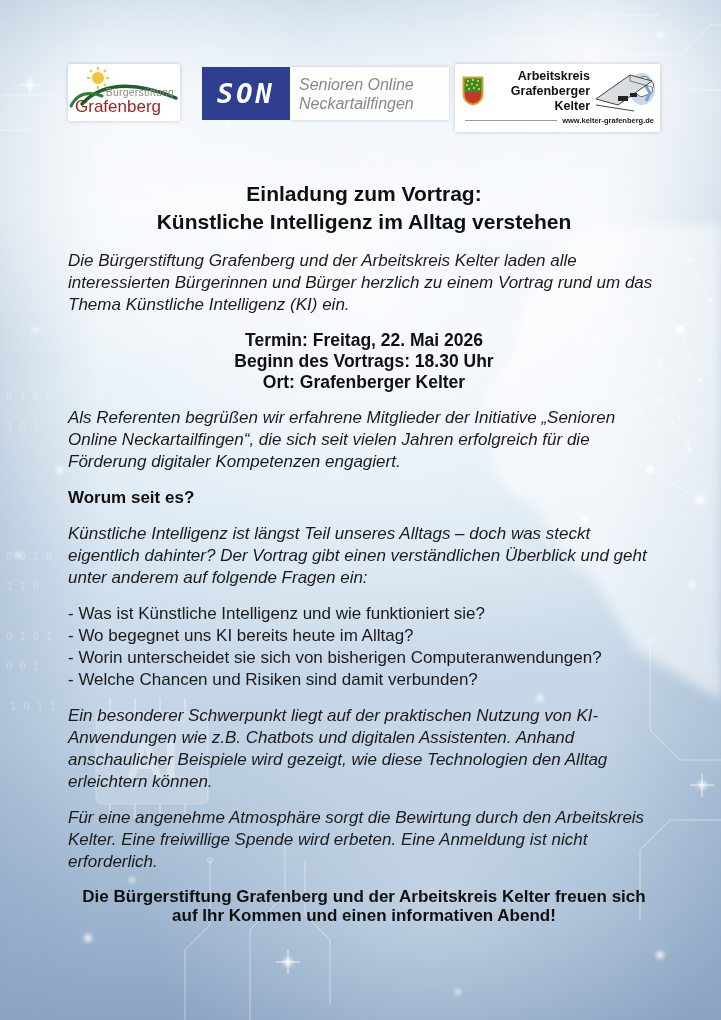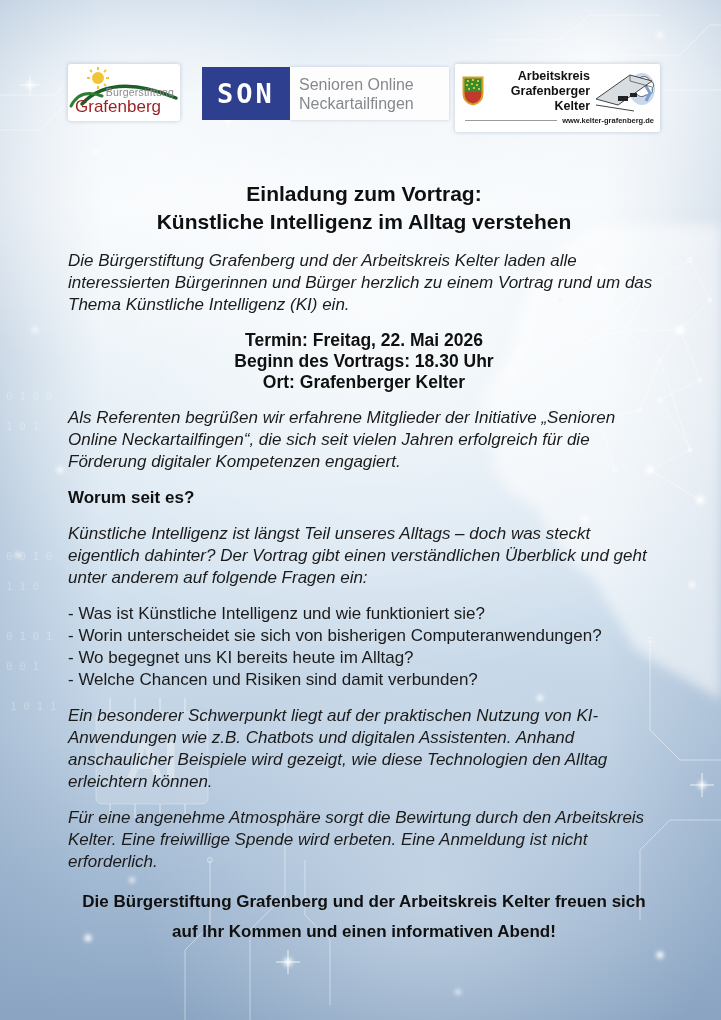--- a/index.html
+++ b/index.html
@@ -21,40 +21,40 @@
   .bg-art{position:absolute;inset:0;z-index:1;}
   .content{position:absolute;left:68px;top:0;width:592px;z-index:2;}
 
   
   .logos{margin-top:64px;height:68px;position:relative;}
   .logo-box{position:absolute;top:0;}
   .logo1{left:0;width:112px;height:57px;background:#fff;border-radius:3px;
     box-shadow:0 0 4px rgba(90,110,140,0.35);overflow:hidden;}
   .logo1 .bst{position:absolute;right:6px;top:22px;font-size:10.5px;color:#8a8a8a;letter-spacing:.2px;}
   .logo1 .grf{position:absolute;left:7px;bottom:4px;font-size:17px;color:#9c1f1f;}
-  .logo2{left:134px;top:3px;display:flex;height:53px;}
+  .logo2{left:134px;top:3px;display:flex;height:53px;font-style:italic;}
   .son-mark{width:88px;height:53px;background:#2d3f8e;color:#fff;display:flex;align-items:center;justify-content:center;
     font-family:"DejaVu Sans Mono",monospace;font-weight:bold;font-size:27px;letter-spacing:3px;}
   .son-text{width:150px;height:53px;background:#fdfdfd;display:flex;flex-direction:column;justify-content:center;
     padding-left:9px;font-size:16px;line-height:19px;color:#85898e;box-shadow:0 0 3px rgba(90,110,140,0.3);}
   .logo3{left:387px;top:0;width:205px;height:68px;background:#fff;border-radius:2px;
     box-shadow:0 0 4px rgba(90,110,140,0.35);}
   .logo3-top{display:flex;align-items:center;height:50px;padding:4px 4px 0 6px;box-sizing:border-box;}
   .kelter-text{flex:1;text-align:right;font-weight:bold;font-size:12.5px;line-height:15px;color:#111;padding-right:4px;}
   .logo3-bottom{display:flex;align-items:center;padding:2px 6px 0 10px;}
   .logo3-bottom .rule{flex:1;height:1px;background:#9a9a9a;margin-right:5px;}
   .logo3-bottom .url{font-size:7.5px;font-weight:bold;color:#222;white-space:nowrap;}
 
   
   .title{margin-top:48px;text-align:center;font-weight:bold;font-size:21px;line-height:28px;color:#101010;}
   .para{margin-top:14px;font-size:17px;line-height:22px;font-style:italic;}
   .event{margin-top:14px;text-align:center;font-weight:bold;font-size:17.5px;line-height:21px;color:#101010;}
   .heading{margin-top:14px;font-weight:bold;font-size:17px;line-height:22px;color:#101010;}
   .questions{margin-top:14px;font-size:17px;line-height:22px;}
-  .closing{margin-top:14px;text-align:center;font-weight:bold;font-size:17px;line-height:30px;color:#101010;}
+  .closing{margin-top:14px;text-align:center;font-weight:bold;font-size:17px;line-height:19px;color:#101010;}
 </style>
 </head>
 <body>
 
 <div class="bg"></div>
 
 <svg class="bg-art" width="721" height="1020" viewBox="0 0 721 1020" aria-hidden="true">
   <defs>
     <filter id="soft" x="-40%" y="-40%" width="180%" height="180%">
         <feGaussianBlur stdDeviation="6"></feGaussianBlur>
@@ -269,22 +269,22 @@
   </div>
 
   <div class="para">Als Referenten begrüßen wir erfahrene Mitglieder der Initiative „Senioren Online Neckartailfingen“, die sich seit vielen Jahren erfolgreich für die Förderung digitaler Kompetenzen engagiert.</div>
 
   <div class="heading">Worum seit es?</div>
 
   <div class="para">Künstliche Intelligenz ist längst Teil unseres Alltags – doch was steckt eigentlich dahinter? Der Vortrag gibt einen verständlichen Überblick und geht unter anderem auf folgende Fragen ein:</div>
 
   <div class="questions">
     <div>- Was ist Künstliche Intelligenz und wie funktioniert sie?</div>
+    <div>- Wo begegnet uns KI bereits heute im Alltag?</div>
     <div>- Worin unterscheidet sie sich von bisherigen Computeranwendungen?</div>
-    <div>- Wo begegnet uns KI bereits heute im Alltag?</div>
     <div>- Welche Chancen und Risiken sind damit verbunden?</div>
   </div>
 
   <div class="para">Ein besonderer Schwerpunkt liegt auf der praktischen Nutzung von KI-Anwendungen wie z.B. Chatbots und digitalen Assistenten. Anhand anschaulicher Beispiele wird gezeigt, wie diese Technologien den Alltag erleichtern können.</div>
 
   <div class="para">Für eine angenehme Atmosphäre sorgt die Bewirtung durch den Arbeitskreis Kelter. Eine freiwillige Spende wird erbeten. Eine Anmeldung ist nicht erforderlich.</div>
 
   <div class="closing">Die Bürgerstiftung Grafenberg und der Arbeitskreis Kelter freuen sich auf Ihr Kommen und einen informativen Abend!</div>
 
 </div>

